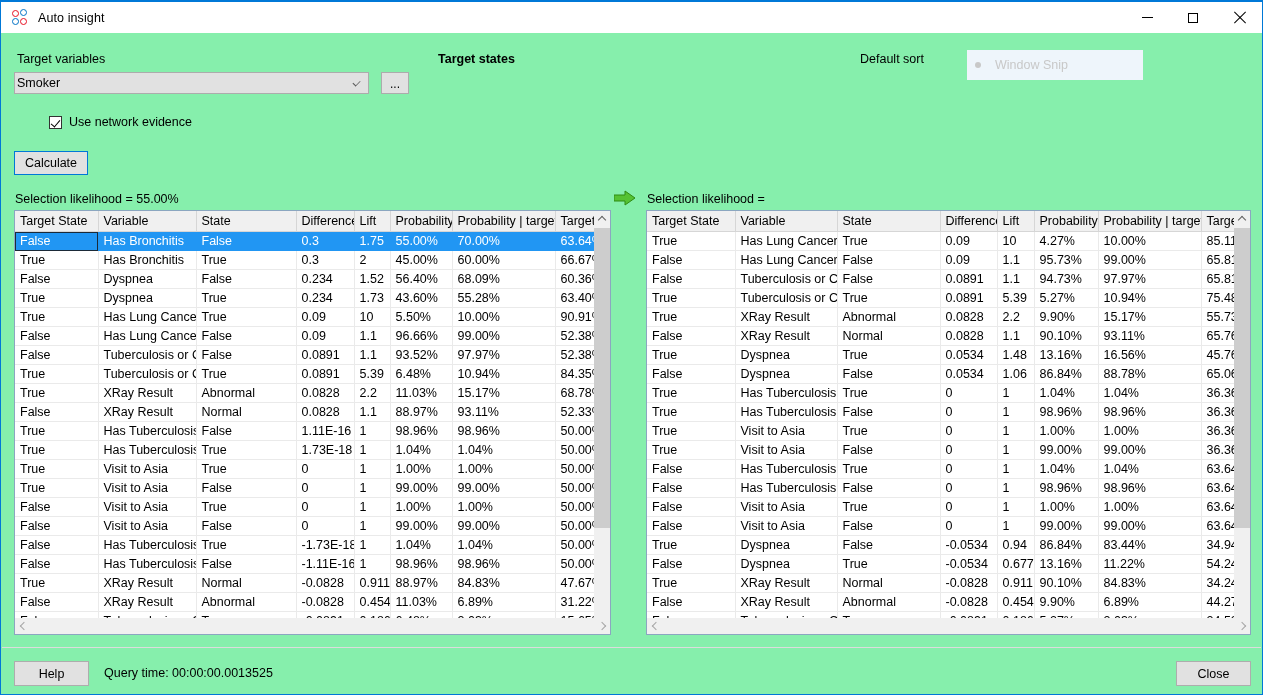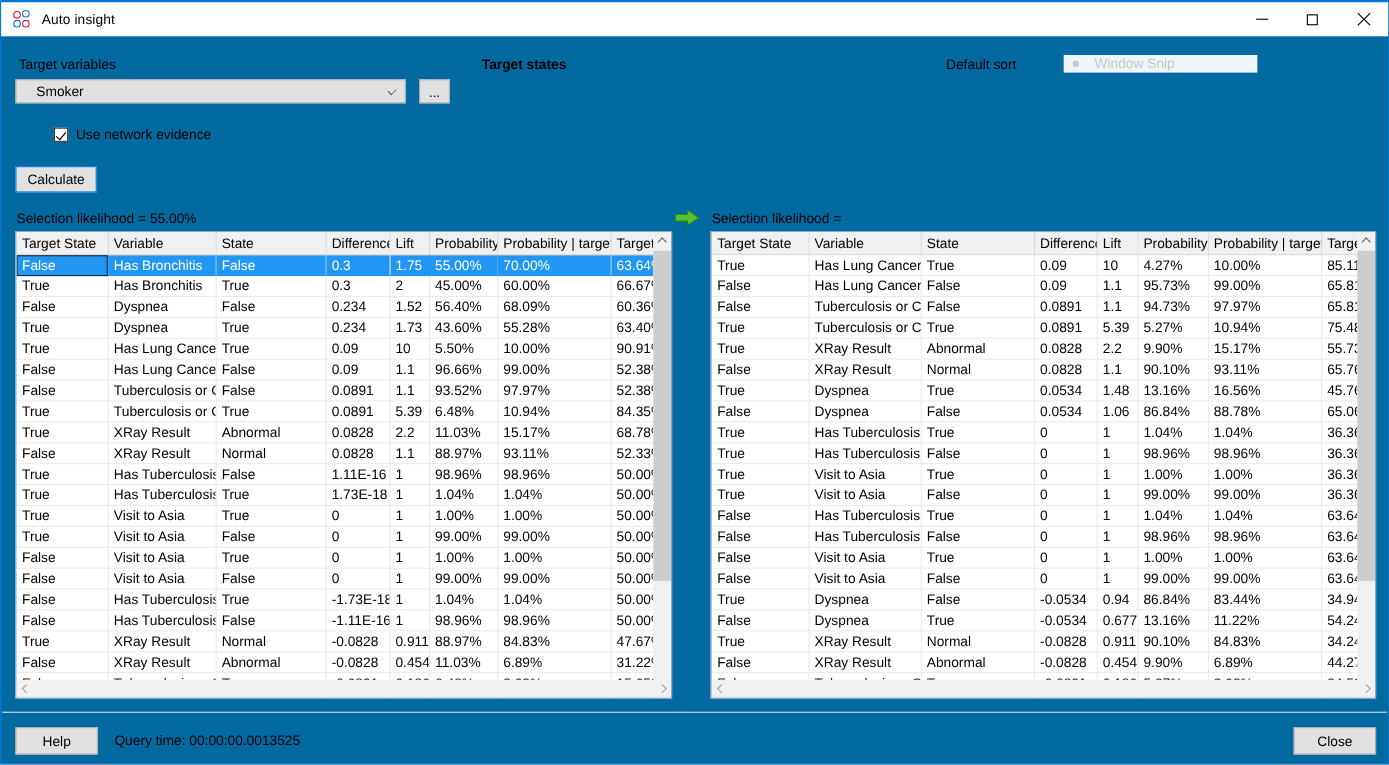--- a/index.html
+++ b/index.html
@@ -6,21 +6,21 @@
   html, body {
     margin: 0; padding: 0;
     width: 1263px; height: 695px;
     font-family: "Liberation Sans", sans-serif;
     background: #ffffff;
     overflow: hidden;
   }
   #app {
     position: relative;
     width: 1263px; height: 695px;
-    background: #0369a1;
+    background: #86efac;
     border: 1px solid #0078d7;
     border-top: 2px solid #0078d7;
   }
 
   
   .titlebar {
     position: absolute; left: 0; top: 0; right: 0; height: 31px;
     background: #ffffff;
     display: flex; align-items: center;
   }
@@ -58,40 +58,40 @@
   .glyph-close:after  { transform: rotate(-45deg); }
 
   
   .field-label {
     position: absolute; font-size: 12.5px; color: #000;
   }
   .combo {
     position: absolute; height: 22px;
     background: #e1e1e1; border: 1px solid #acacac;
     font-size: 12.5px; color: #000;
-    display: flex; align-items: center; padding-left: 18px;
+    display: flex; align-items: center; padding-left: 2px;
   }
   .combo .chev {
     position: absolute; right: 8px; top: 50%;
     width: 7px; height: 7px; margin-top: -4px;
     border-left: 1px solid #555; border-bottom: 1px solid #555;
     transform: rotate(-45deg) scaleY(.62);
   }
   .ellipsis-btn {
     position: absolute; width: 28px; height: 22px;
     background: #e1e1e1; border: 1px solid #acacac;
     font-size: 12px; color: #000; line-height: 14px;
     display: flex; align-items: flex-end; justify-content: center;
     padding-bottom: 2px;
   }
 
   
   .snip-overlay {
     position: absolute; left: 966px; top: 48px;
-    width: 176px; height: 16px;
+    width: 176px; height: 30px;
     background: #eef5fb;
     display: flex; align-items: center;
     font-size: 12.5px; color: #c8c8c8;
   }
   .snip-overlay .dot {
     width: 6px; height: 6px; border-radius: 50%;
     background: #c8c8c8; margin-left: 8px; margin-right: 14px;
   }
 
   

